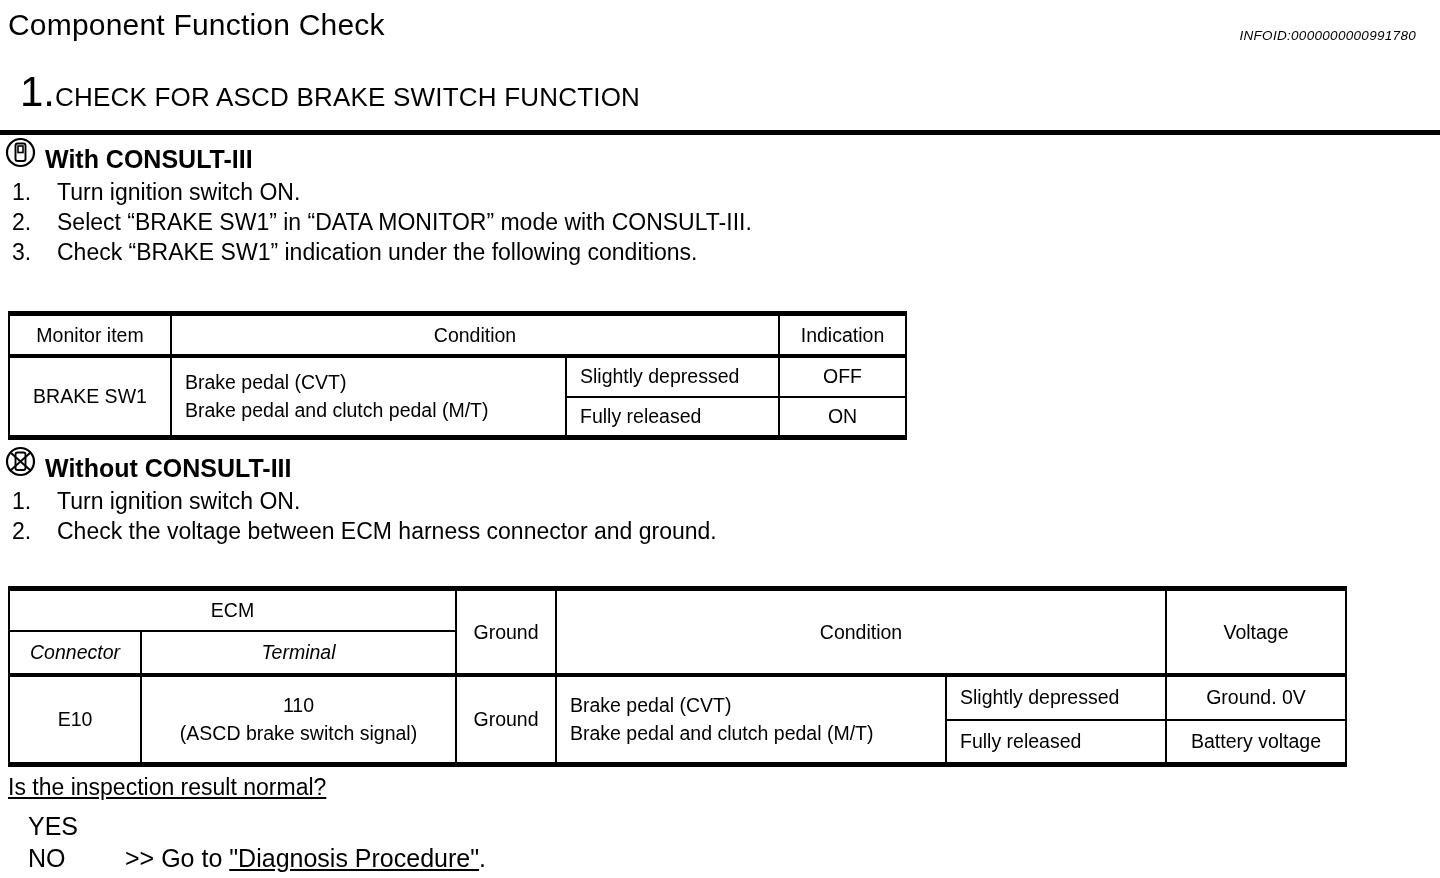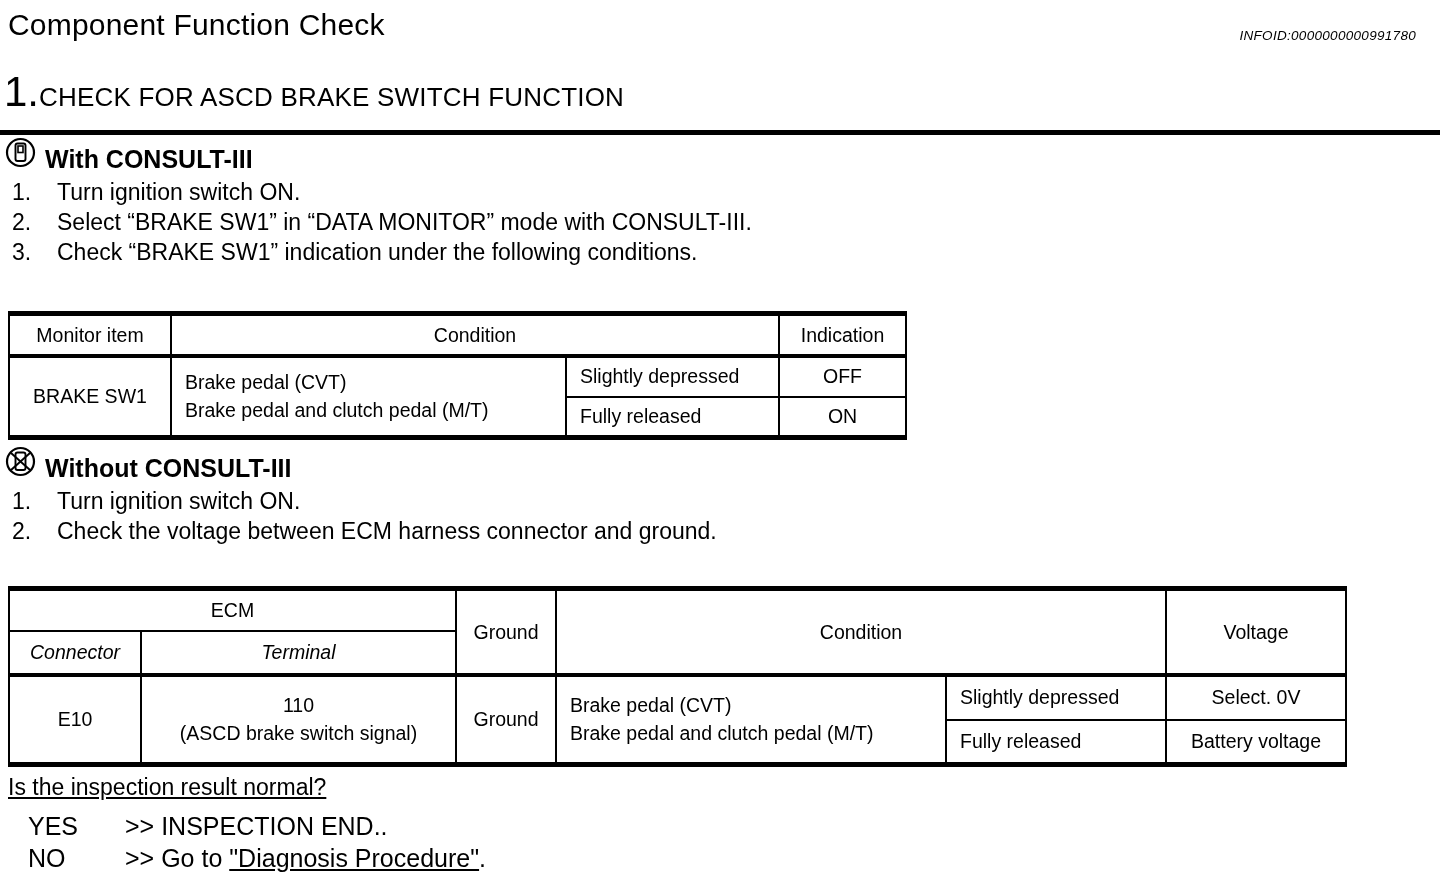--- a/index.html
+++ b/index.html
@@ -15,21 +15,21 @@
   .page-title {
     margin:4px 0 0 8px; font-size:30px; font-weight:normal;
     line-height:34px; letter-spacing:0.2px;
   }
   .infoid {
     position:absolute; top:28px; right:24px;
     font-style:italic; font-size:13.5px; letter-spacing:0.3px;
   }
 
   
-  .step-heading { margin:26px 0 0 4px; line-height:48px; white-space:nowrap; }
+  .step-heading { margin:26px 0 0 20px; line-height:48px; white-space:nowrap; }
   .step-num   { font-size:42px; }
   .step-title { font-size:26px; letter-spacing:0.2px; }
   .rule { border:0; height:5px; background:#000; margin:5px 0 0 0; width:1440px; }
 
   
   .consult-heading {
     display:flex; align-items:flex-end; gap:9px;
     margin:7px 0 0 5px; font-weight:bold; font-size:25px; height:32px;
   }
   .consult-heading svg { flex:0 0 auto; }
@@ -188,37 +188,36 @@
       <td rowspan="2">
         <div>110</div>
         <div>(ASCD brake switch signal)</div>
       </td>
       <td rowspan="2">Ground</td>
       <td rowspan="2" class="lft">
         <div>Brake pedal (CVT)</div>
         <div>Brake pedal and clutch pedal (M/T)</div>
       </td>
       <td class="lft">Slightly depressed</td>
-      <td>Select. 0V</td>
+      <td>Ground. 0V</td>
     </tr>
     <tr class="brow">
       <td class="lft">Fully released</td>
       <td>Battery voltage</td>
     </tr>
   </tbody>
     </table>
 
   <div>
     <span class="question">Is the inspection result normal?</span>
   </div>
 
   <div class="results">
     <div class="res-row">
       <span class="res-label">YES</span>
-      <span class="res-text">&gt;&gt; INSPECTION END..</span>
     </div>
     <div class="res-row">
       <span class="res-label">NO</span>
       <span class="res-text"><span>&gt;&gt; Go to </span><span class="lnk">"Diagnosis Procedure"</span><span>.</span></span>
     </div>
   </div>
 
 </div>
 
 </body></html>

